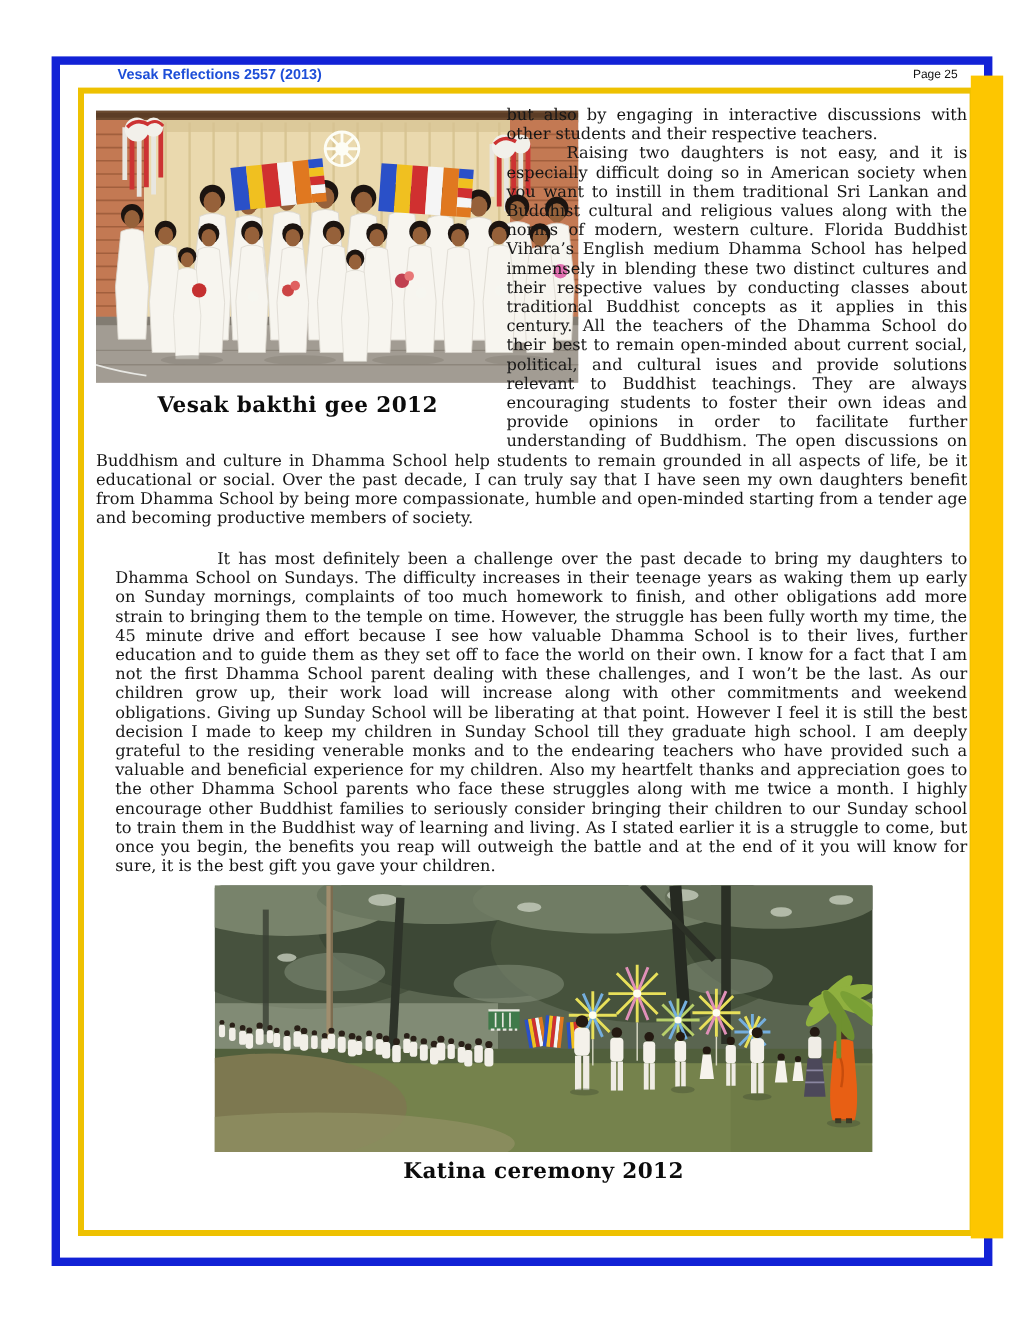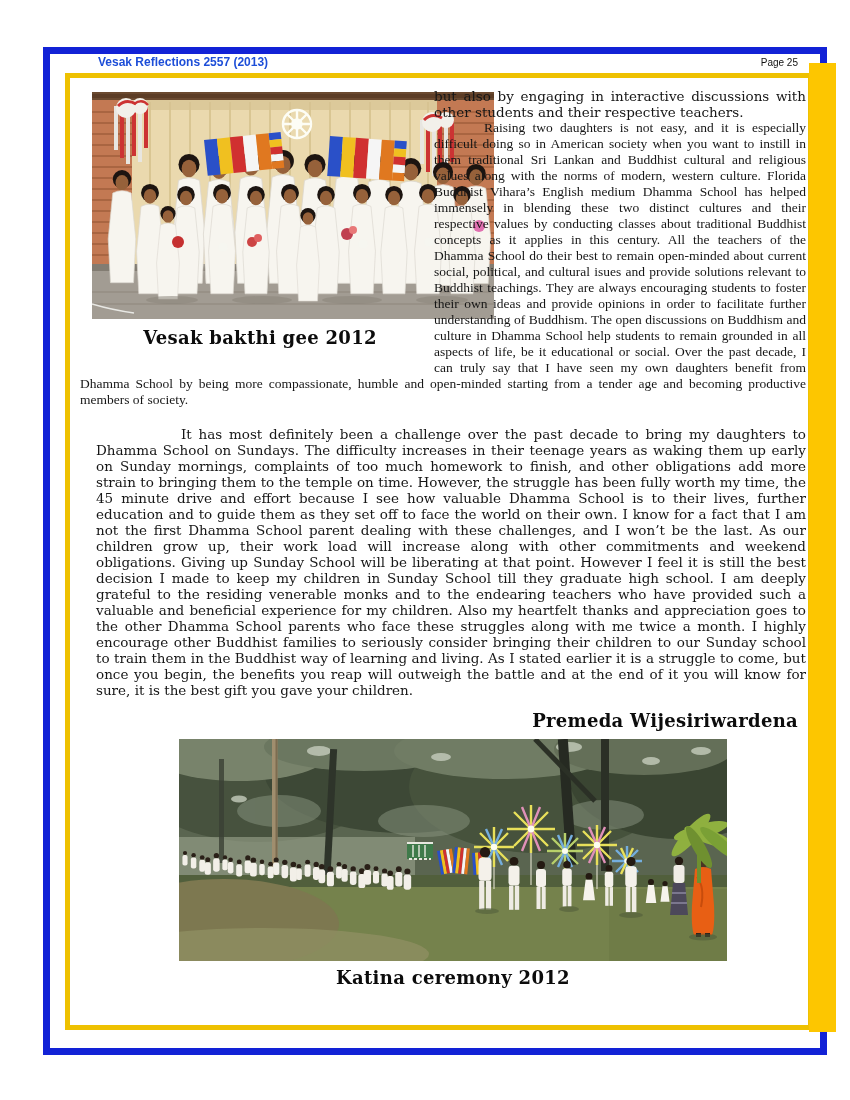--- a/index.html
+++ b/index.html
@@ -25,31 +25,31 @@
     font-family:"Liberation Sans", sans-serif;font-weight:bold;font-size:12px;color:#1d4ed8;
   }
   .hdr-page{
     position:absolute;right:52px;top:57px;z-index:4;
     font-family:"Liberation Sans", sans-serif;font-size:10px;color:#111;
   }
   .content{
     position:absolute;left:80px;top:88px;width:726px;z-index:4;
   }
   .photo-float{
-    float:left;width:336px;margin:4px 6px 20px 12px;
+    float:left;width:336px;margin:4px 6px 20px 0;
   }
   .photo-float svg{display:block;}
   .caption{
     font-weight:bold;font-size:18px;text-align:center;margin-top:8px;color:#0c0c0c;
     letter-spacing:0.3px;
   }
   p.body-par{
     margin:0;font-size:13.5px;line-height:16px;text-align:justify;color:#161616;
   }
-  p.par-raising{text-indent:50px;font-family:Liberation Serif, serif;}
+  p.par-raising{text-indent:50px;}
   p.par-challenge{text-indent:85px;margin-top:18px;margin-left:16px;}
   .author{
     clear:none;text-align:right;font-weight:bold;font-size:18px;color:#0c0c0c;
     margin-top:12px;padding-right:8px;letter-spacing:0.3px;
   }
   .photo-bottom{
     width:548px;margin:8px auto 12px auto;padding-left:20px;
   }
   .photo-bottom svg{display:block;}
   .caption-bottom{margin-top:6px;}
@@ -202,21 +202,20 @@
           <ellipse cx="350" cy="208" rx="26" ry="4"></ellipse>
       </g>
     </svg>
     <div class="caption">Vesak bakthi gee 2012</div>
   </div>
 
   <p class="body-par par-opening">but also by engaging in interactive discussions with other students and their respective teachers.</p>
   <p class="body-par par-raising">Raising two daughters is not easy, and it is especially difficult doing so in American society when you want to instill in them traditional Sri Lankan and Buddhist cultural and religious values along with the norms of modern, western culture. Florida Buddhist Vihara’s English medium Dhamma School has helped immensely in blending these two distinct cultures and their respective values by conducting classes about traditional Buddhist concepts as it applies in this century. All the teachers of the Dhamma School do their best to remain open-minded about current social, political, and cultural isues and provide solutions relevant to Buddhist teachings. They are always encouraging students to foster their own ideas and provide opinions in order to facilitate further understanding of Buddhism. The open discussions on Buddhism and culture in Dhamma School help students to remain grounded in all aspects of life, be it educational or social. Over the past decade, I can truly say that I have seen my own daughters benefit from Dhamma School by being more compassionate, humble and open-minded starting from a tender age and becoming productive members of society.</p>
   <p class="body-par par-challenge">It has most definitely been a challenge over the past decade to bring my daughters to Dhamma School on Sundays. The difficulty increases in their teenage years as waking them up early on Sunday mornings, complaints of too much homework to finish, and other obligations add more strain to bringing them to the temple on time. However, the struggle has been fully worth my time, the 45 minute drive and effort because I see how valuable Dhamma School is to their lives, further education and to guide them as they set off to face the world on their own.  I know for a fact that I am not the first Dhamma School parent dealing with these challenges, and I won’t be the last.  As our children grow up, their work load will increase along with other commitments and weekend obligations. Giving up Sunday School will be liberating at that point. However I feel it is still the best decision I made to keep my children in Sunday School till they graduate high school. I am deeply grateful to the residing venerable monks and to the endearing teachers who have provided such a valuable and beneficial experience for my children. Also my heartfelt thanks and appreciation goes to the other Dhamma School parents who face these struggles along with me twice a month. I highly encourage other Buddhist families to seriously consider bringing their children to our Sunday school to train them in the Buddhist way of learning and living. As I stated earlier it is a struggle to come, but once you begin, the benefits you reap will outweigh the battle and at the end of it you will know for sure, it is the best gift you gave your children.</p>
 
-  <div class="author">Premeda Wijesiriwardena</div>
 
   <div class="photo-bottom">
     <svg width="548" height="222" viewBox="0 0 548 222">
       <defs>
         <g id="pw">
           <circle cx="0" cy="2.5" r="2.6" fill="#2a2018"></circle>
           <rect x="-3.2" y="5" width="6.4" height="13" rx="2.4" fill="#f2efe8"></rect>
         </g>
         <g id="walker">
           <circle cx="0" cy="4" r="4" fill="#241a12"></circle>

